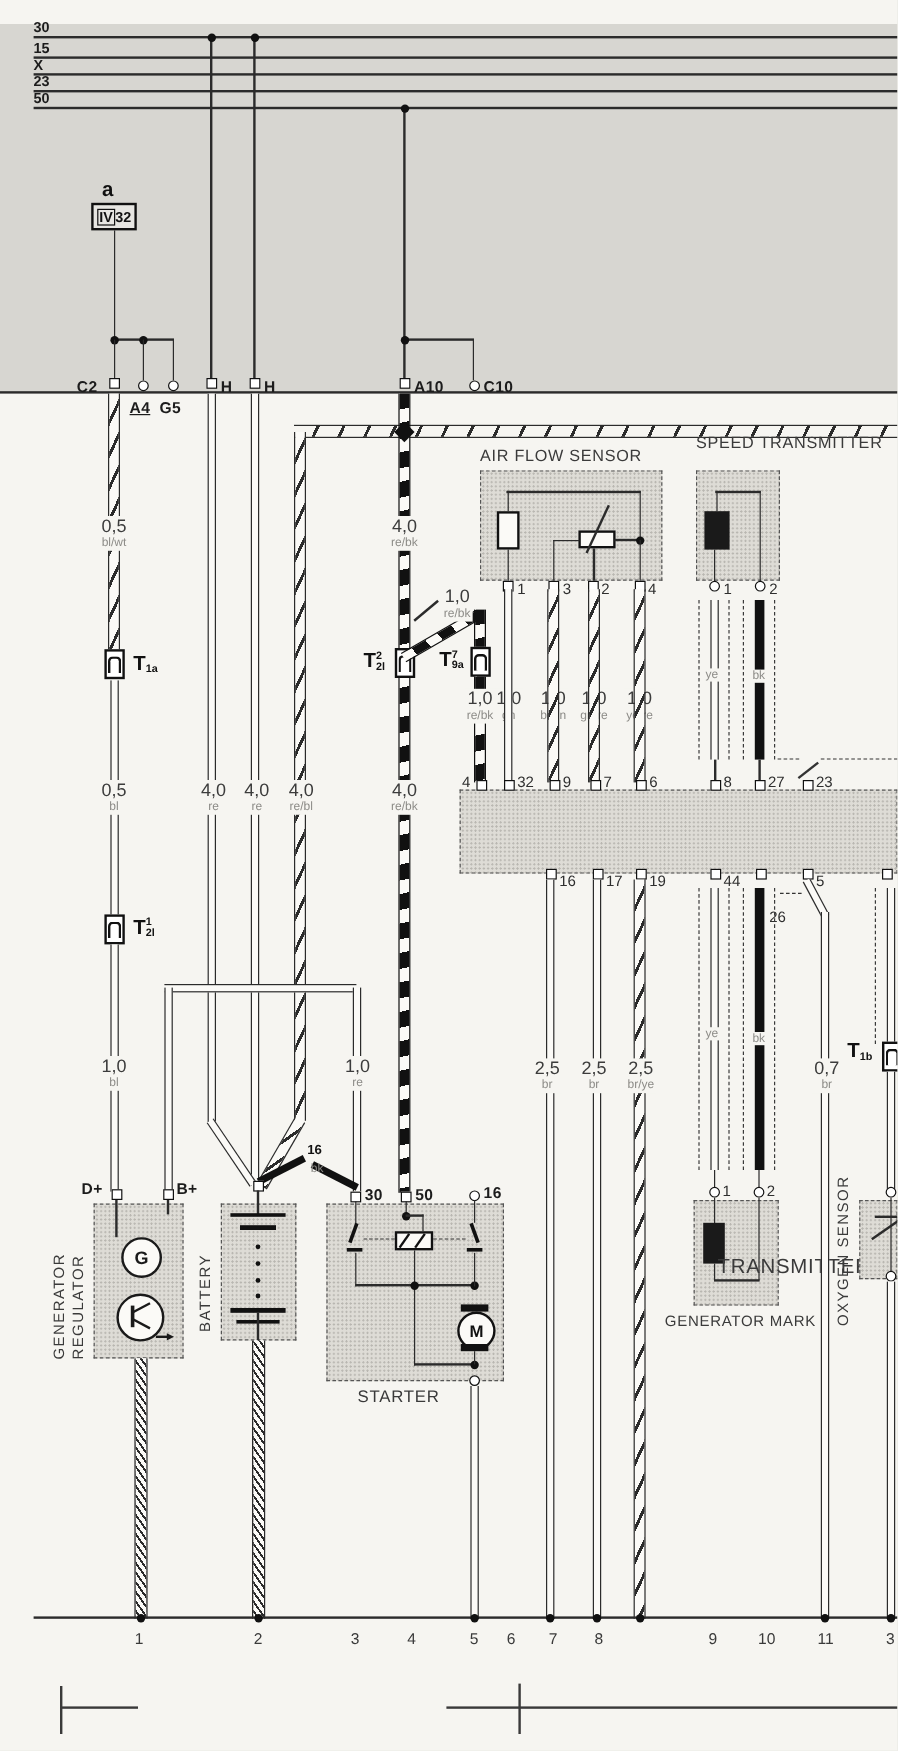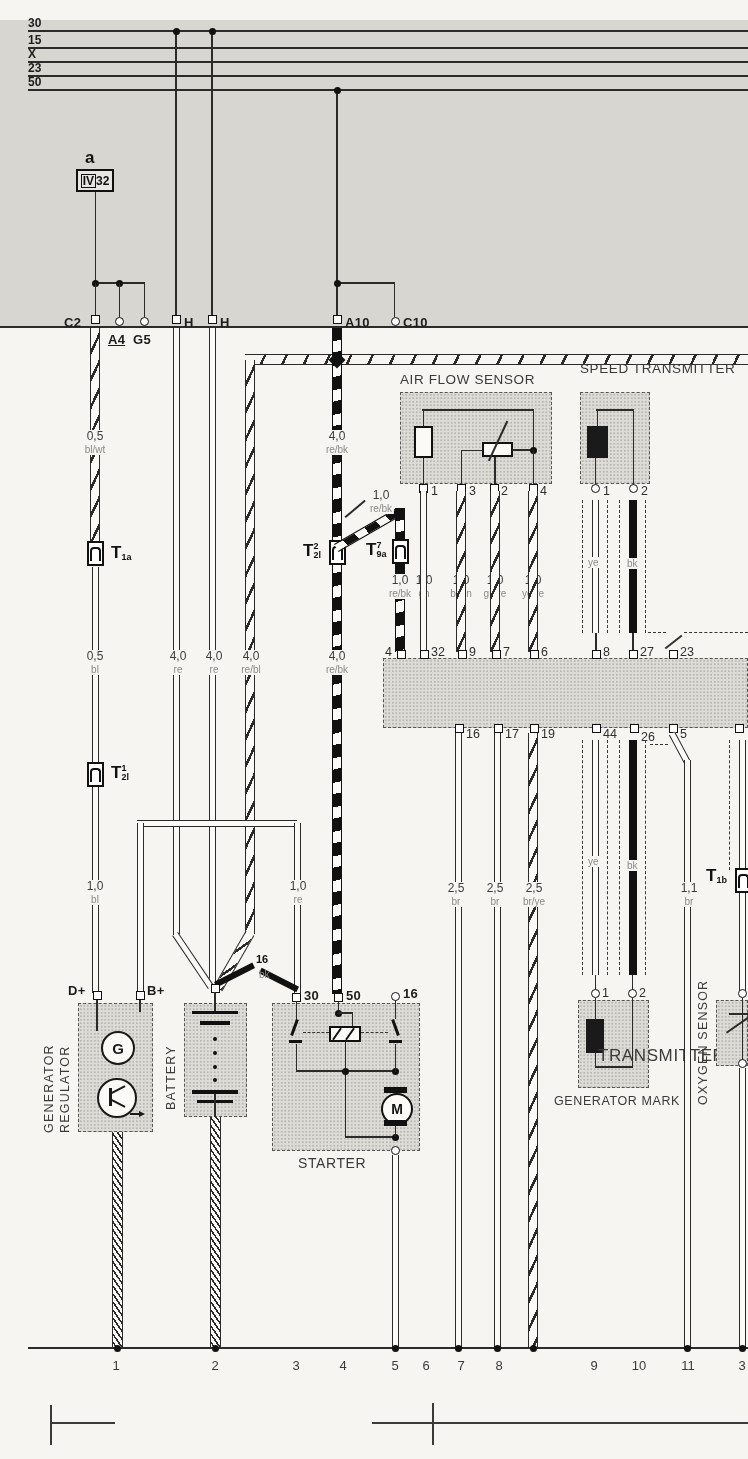--- a/index.html
+++ b/index.html
@@ -27,21 +27,21 @@
   .dot{position:absolute;width:7px;height:7px;border-radius:50%;background:#111;}
   .psq{position:absolute;width:7px;height:7px;border:1.8px solid #111;background:#fff;box-sizing:content-box;}
   .pc{position:absolute;width:7px;height:7px;border:1.8px solid #111;border-radius:50%;background:#fff;box-sizing:content-box;}
   
   .stip{position:absolute;border:1.8px dashed #555;box-sizing:border-box;background-color:#dedcd6;
         background-image:radial-gradient(#b9b7b1 0.9px,rgba(0,0,0,0) 1px);background-size:3.5px 3.5px;}
   .white-box{position:absolute;border:2px solid #111;background:#fbfaf7;box-sizing:border-box;}
   .black-box{position:absolute;background:#1a1a1a;}
   
   .wl{position:absolute;transform:translateX(-50%);text-align:center;background:#f6f5f1;padding:0 2px;line-height:1.15;}
-  .wl .n{display:block;font-size:12px;color:#3c3c3c;}
+  .wl .n{display:block;font-size:15px;color:#3c3c3c;}
   .wl .c{display:block;font-size:10px;color:#8c8b87;}
   .pin-num{position:absolute;font-size:12.5px;color:#2e2e2e;}
   .conn-lbl{position:absolute;font-size:13px;font-weight:bold;color:#1c1c1c;letter-spacing:.3px;}
   .rail-lbl{position:absolute;font-size:12px;font-weight:bold;color:#1c1c1c;}
   .title{position:absolute;font-size:13.5px;color:#3a3a3a;letter-spacing:.6px;}
   .vtext{position:absolute;writing-mode:vertical-rl;transform:rotate(180deg);font-size:12.5px;color:#3a3a3a;letter-spacing:1.2px;}
   .tlbl{position:absolute;font-size:17px;font-weight:bold;color:#111;display:flex;align-items:flex-start;}
   .tlbl .ss{display:inline-flex;flex-direction:column;font-size:9px;line-height:8.5px;margin-top:1px;font-weight:bold;}
   .tlbl .subonly{font-size:9px;font-weight:bold;margin-top:9px;}
   .tconn{position:absolute;width:13px;height:21px;border:2.4px solid #111;background:#fff;box-sizing:content-box;
@@ -294,21 +294,21 @@
   <div class="psq" style="left:493.5px;top:724px;"></div>
   <div class="psq" style="left:529.5px;top:724px;"></div>
   <div class="psq" style="left:591.5px;top:724px;"></div>
   <div class="psq" style="left:629.5px;top:724px;"></div>
   <div class="psq" style="left:668.5px;top:724px;"></div>
   <div class="psq" style="left:734.5px;top:724px;"></div>
   <div class="pin-num" style="left:466px;top:727px;">16</div>
   <div class="pin-num" style="left:505px;top:727px;">17</div>
   <div class="pin-num" style="left:541px;top:727px;">19</div>
   <div class="pin-num" style="left:603px;top:727px;">44</div>
-  <div class="pin-num" style="left:641px;top:730px;">26</div>
+  <div class="pin-num" style="left:641px;top:757px;">26</div>
   <div class="pin-num" style="left:680px;top:727px;">5</div>
 
   <div class="wp" style="left:454.5px;top:733px;height:616px;"></div>
   <div class="wp" style="left:493.5px;top:733px;height:616px;"></div>
   <div class="wh" style="left:528px;top:733px;height:616px;"></div>
   <div class="wl" style="left:456px;top:882px;">
       <span class="n">2,5</span>
       <span class="c">br</span>
     </div>
   <div class="wl" style="left:495px;top:882px;">
@@ -341,21 +341,21 @@
   <div class="vl" style="left:594.5px;top:1053px;height:14px;"></div>
   <div class="hl" style="left:595px;top:1066px;width:38px;"></div>
   <div class="vl" style="left:631.5px;top:998px;height:69px;"></div>
   <div class="title" style="left:554px;top:1094px;font-size:12.5px;">GENERATOR MARK</div>
   <div class="title" style="left:554px;top:1046px;font-size:17px;margin-left:44px;">TRANSMITTER</div>
 
   <div class="hd" style="left:650px;top:744px;width:18px;"></div>
   <div class="wph diag" style="left:663px;top:745px;width:34px;transform:rotate(62deg);"></div>
   <div class="wp" style="left:683.5px;top:760px;height:589px;"></div>
   <div class="wl" style="left:689px;top:882px;">
-      <span class="n">1,1</span>
+      <span class="n">0,7</span>
       <span class="c">br</span>
     </div>
 
   <div class="vd" style="left:729px;top:740px;height:130px;"></div>
 
   <div class="wp" style="left:738.5px;top:740px;height:130px;"></div>
   <div class="tconn" style="left:735px;top:868px;">
       <div class="claw"></div>
     </div>
   <div class="tlbl" style="left:706px;top:866px;">

